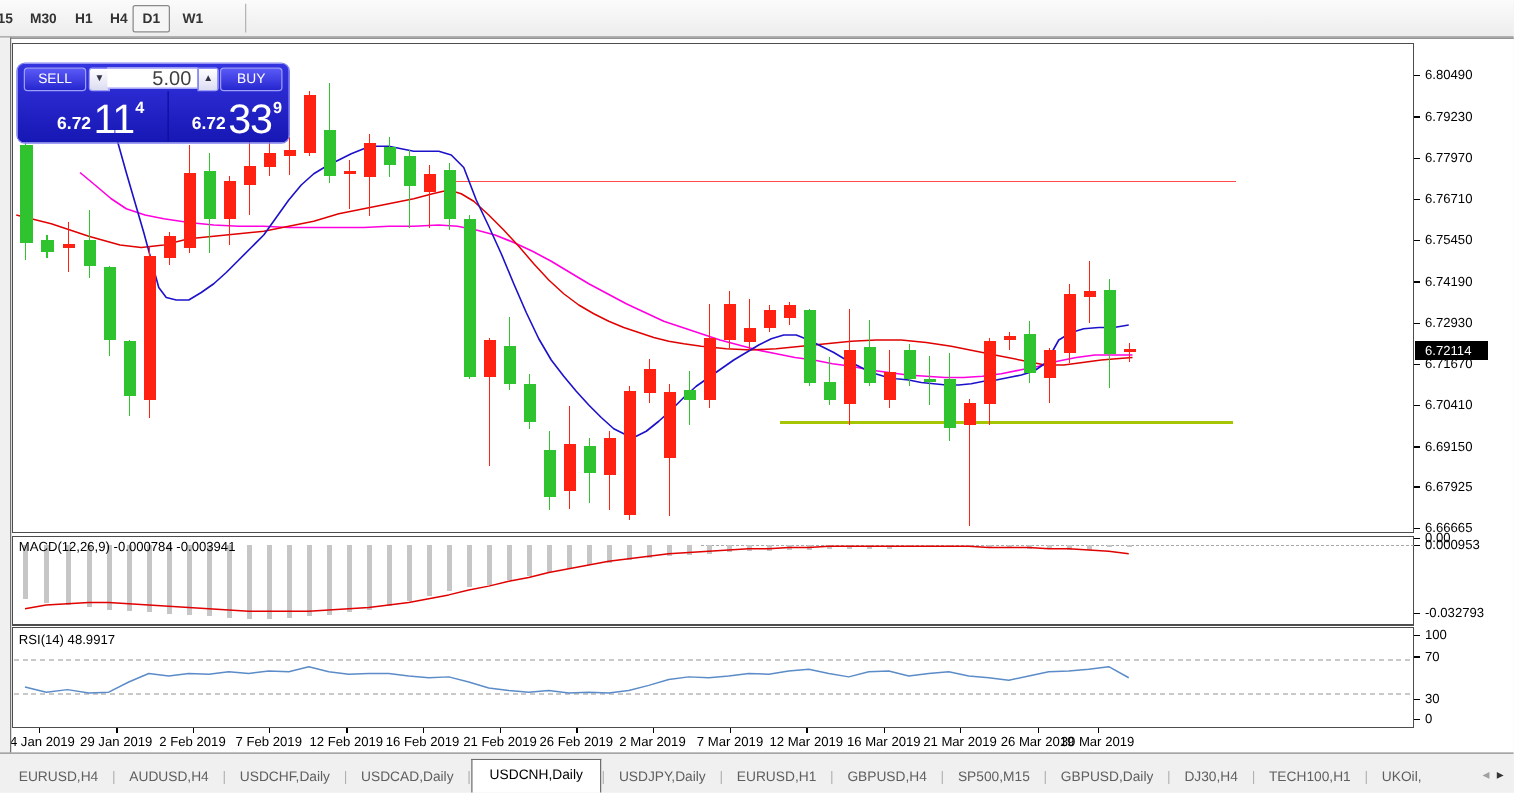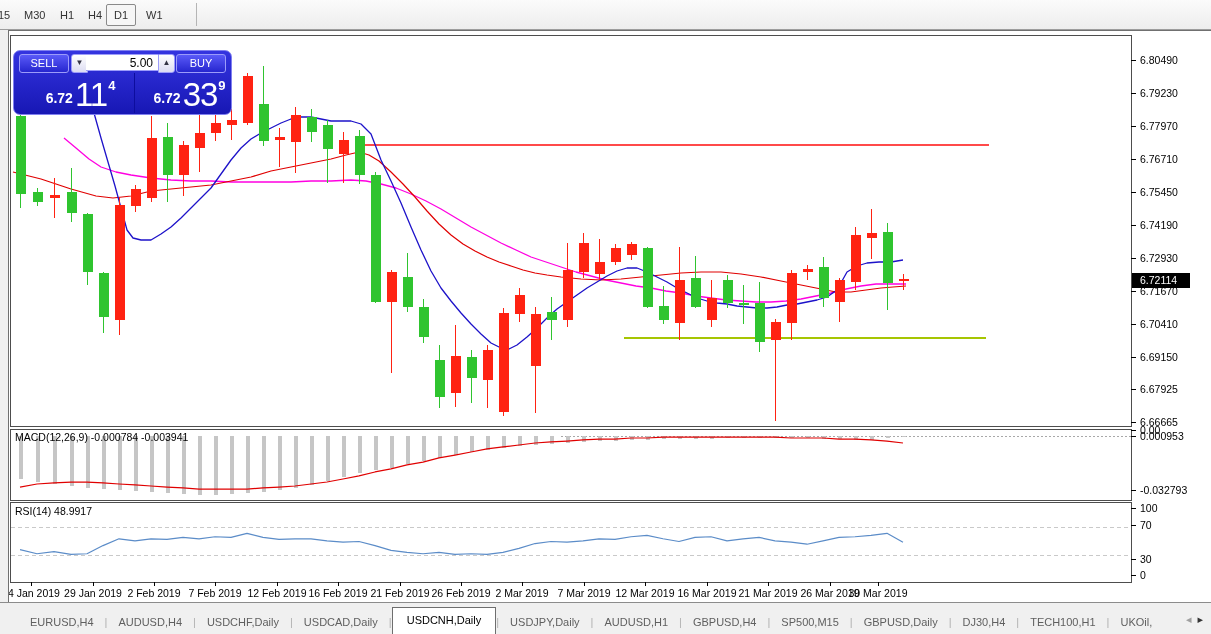--- a/index.html
+++ b/index.html
@@ -8,20 +8,21 @@
     background:#f0f0f0;
     font-family:"Liberation Sans","DejaVu Sans",sans-serif;
     font-size:11px;color:#000;
     -webkit-font-smoothing:antialiased;
   }
   
   #toolbar{
     position:absolute;left:0;top:0;width:1211px;height:29px;
     background:linear-gradient(#fbfbfb,#ededed);
     border-bottom:1px solid #9d9d9d;
+    font-weight:bold;
   }
   .tf-btn{
     position:absolute;top:4px;height:20px;line-height:20px;
     padding:0 7px;color:#333;cursor:default;border:1px solid transparent;
   }
   .tf-btn.active{
     background:#f6f6f6;border:1px solid #8a8a8a;border-radius:2px;
   }
   #tf-sep{position:absolute;top:3px;height:23px;width:1px;background:#b5b5b5;}
   
@@ -51,37 +52,37 @@
   #buy-btn{right:5px;width:48px;}
   .spin-btn{
     position:absolute;top:0;width:15px;height:17px;line-height:15px;text-align:center;
     background:linear-gradient(#ffffff,#dcdcf2);border:1px solid #9c9cfa;
     color:#334;font-size:8px;
   }
   #vol-down{left:57px;border-radius:3px 0 0 3px;}
   #vol-up{left:144px;border-radius:0 3px 3px 0;}
   #vol-box{
     position:absolute;left:72px;top:0;width:72px;height:17px;line-height:17px;
-    background:#fff;color:#000000;text-align:right;padding-right:5px;
-    font-size:12px;border-top:1px solid #9c9cfa;border-bottom:1px solid #9c9cfa;
+    background:#fff;color:#404040;text-align:right;padding-right:5px;
+    font-size:16px;border-top:1px solid #9c9cfa;border-bottom:1px solid #9c9cfa;
     box-sizing:border-box;
   }
   #tp-prices{position:absolute;left:12px;top:22px;width:100%;height:40px;display:flex;}
   .tp-half{flex:1;position:relative;display:flex;align-items:flex-end;justify-content:center;padding-bottom:3px;}
   .tp-half.left{border-right:1px solid #0d0d9e;}
   .tp-small{font-size:14px;font-weight:bold;margin-right:2px;position:relative;top:-4px;}
   .tp-big{font-size:33px;font-weight:normal;line-height:30px;letter-spacing:-1px;}
   .tp-sup{font-size:13px;font-weight:bold;position:relative;top:-17px;left:1px;}
   
   #tab-bar{
     position:absolute;left:0;top:602px;width:1211px;height:32px;
     background:#f0f0f0;border-top:1px solid #8c8c8c;
     display:flex;align-items:flex-end;
   }
-  #tab-strip{display:flex;align-items:flex-end;flex:1;overflow:hidden;padding-left:19px;}
+  #tab-strip{display:flex;align-items:flex-end;flex:1;overflow:hidden;padding-left:4px;}
   .tab{
     color:#5f5f5f;padding:5px 11px 7px 11px;white-space:nowrap;cursor:default;
   }
   .tab.active{
     background:#fff;color:#000;border:1px solid #6e6e6e;border-bottom:none;
     padding:6px 14px 9px 14px;margin-bottom:0;
   }
   .tab-div{color:#b0b0b0;padding-bottom:7px;}
   #tab-arrows{padding:0 8px 9px 4px;white-space:nowrap;color:#333;}
   #tab-arrows .dim{color:#a0a0a0;margin-right:6px;}
@@ -388,21 +389,21 @@
       <span class="tab">AUDUSD,H4</span>
       <span class="tab-div">|</span>
       <span class="tab">USDCHF,Daily</span>
       <span class="tab-div">|</span>
       <span class="tab">USDCAD,Daily</span>
       <span class="tab-div">|</span>
       <span class="tab active">USDCNH,Daily</span>
       <span class="tab-div">|</span>
       <span class="tab">USDJPY,Daily</span>
       <span class="tab-div">|</span>
-      <span class="tab">AUDUSD,H1</span>
+      <span class="tab">EURUSD,H1</span>
       <span class="tab-div">|</span>
       <span class="tab">GBPUSD,H4</span>
       <span class="tab-div">|</span>
       <span class="tab">SP500,M15</span>
       <span class="tab-div">|</span>
       <span class="tab">GBPUSD,Daily</span>
       <span class="tab-div">|</span>
       <span class="tab">DJ30,H4</span>
       <span class="tab-div">|</span>
       <span class="tab">TECH100,H1</span>

